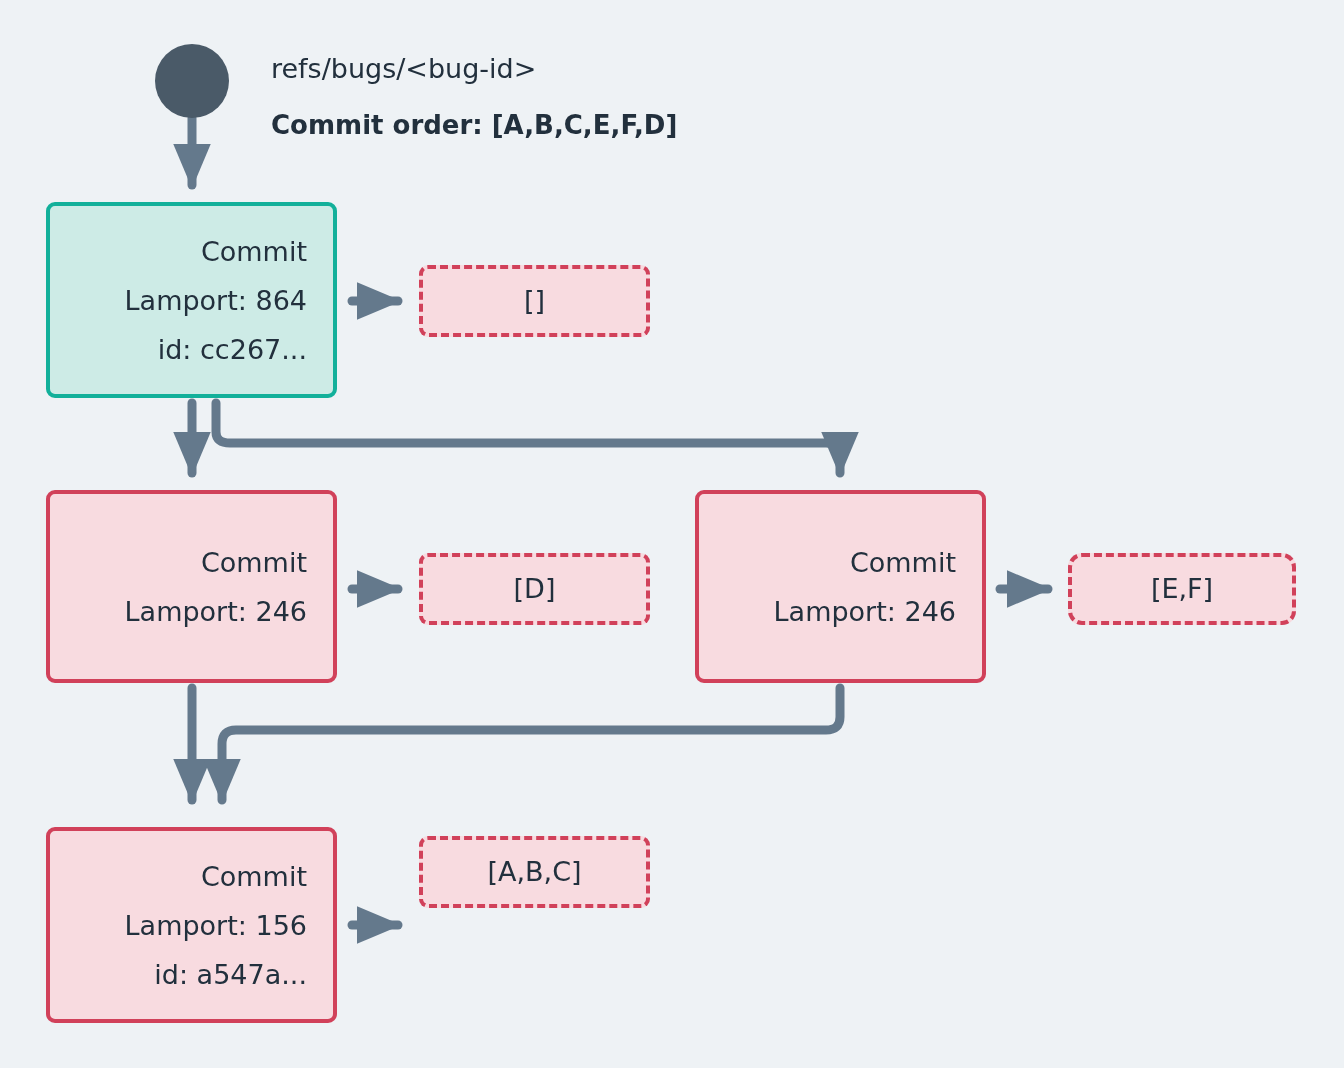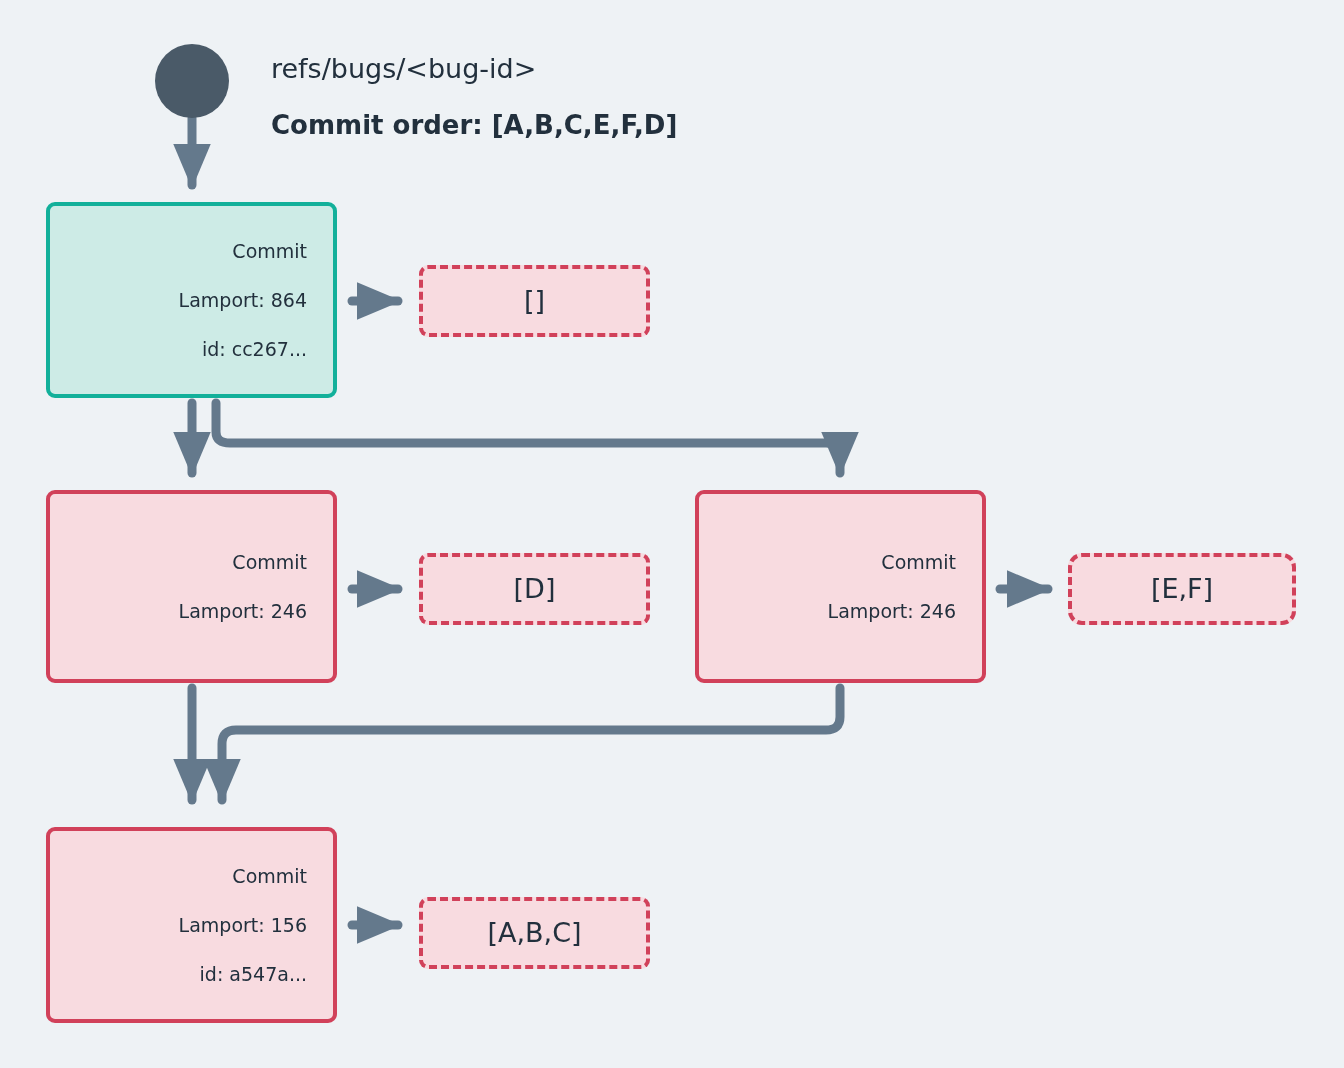--- a/index.html
+++ b/index.html
@@ -71,21 +71,21 @@
     border-radius: 9px;
     border-width: 4px;
     border-style: solid;
     display: flex;
     flex-direction: column;
     justify-content: center;
     align-items: flex-end;
     padding: 0 26px 0 12px;
   }
   .node .line {
-    font-size: 19px;
+    font-size: 27px;
     color: #22303d;
     line-height: 49px;
     white-space: nowrap;
     text-align: left;
   }
 
   .node.teal {
     background: #cdebe6;
     border-color: #12b09a;
   }
@@ -113,21 +113,21 @@
   .opbox .optext {
     font-size: 27px;
     color: #22303d;
     line-height: 30px;
     white-space: nowrap;
   }
 
   #op-a { left: 419px;  top: 265px; width: 231px; height: 72px; }
   #op-b { left: 419px;  top: 553px; width: 231px; height: 72px; }
   #op-c { left: 1068px; top: 553px; width: 228px; height: 72px; border-radius: 14px; }
-  #op-d { left: 419px;  top: 897px; width: 231px; height: 72px; }
+  #op-d { left: 419px;  top: 836px; width: 231px; height: 72px; }
 </style>
 </head>
 <body>
 
 <div id="canvas">
 
   <svg class="edges" viewBox="0 0 1344 1068" xmlns="http://www.w3.org/2000/svg">
     <defs>
       <marker id="arrowhead" markerWidth="5" markerHeight="4.2" refX="4.6" refY="2.1" orient="auto" markerUnits="strokeWidth">
         <path d="M0,0 L5,2.1 L0,4.2 z" fill="#64798c"></path>

